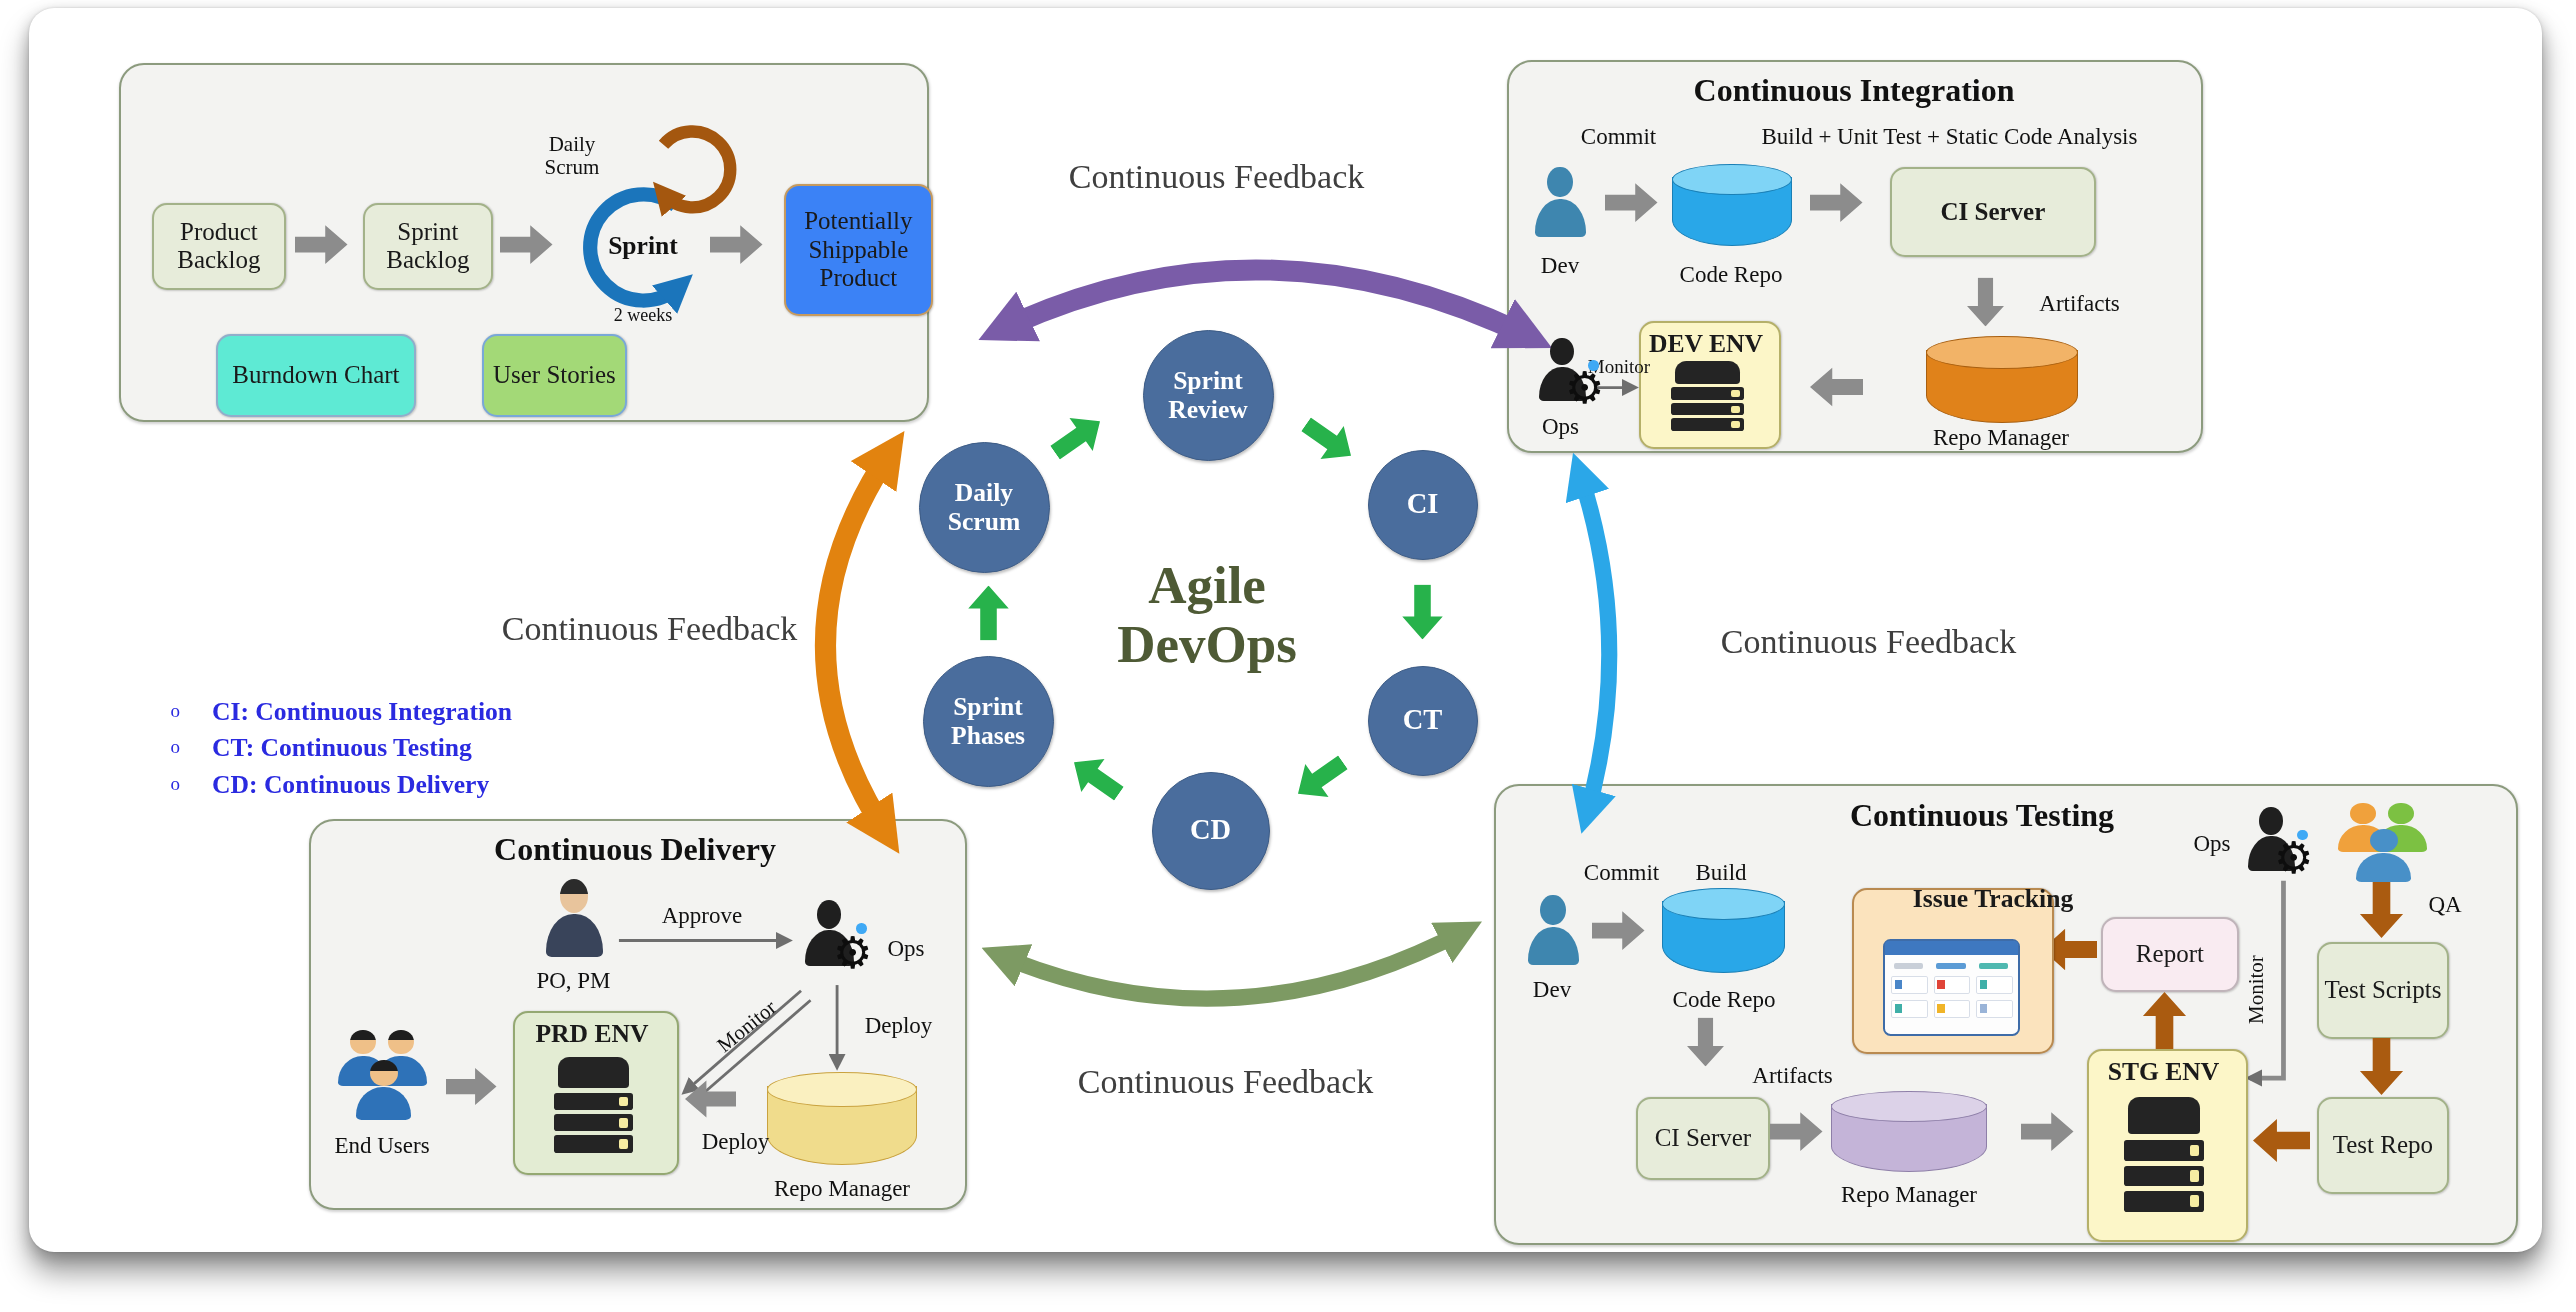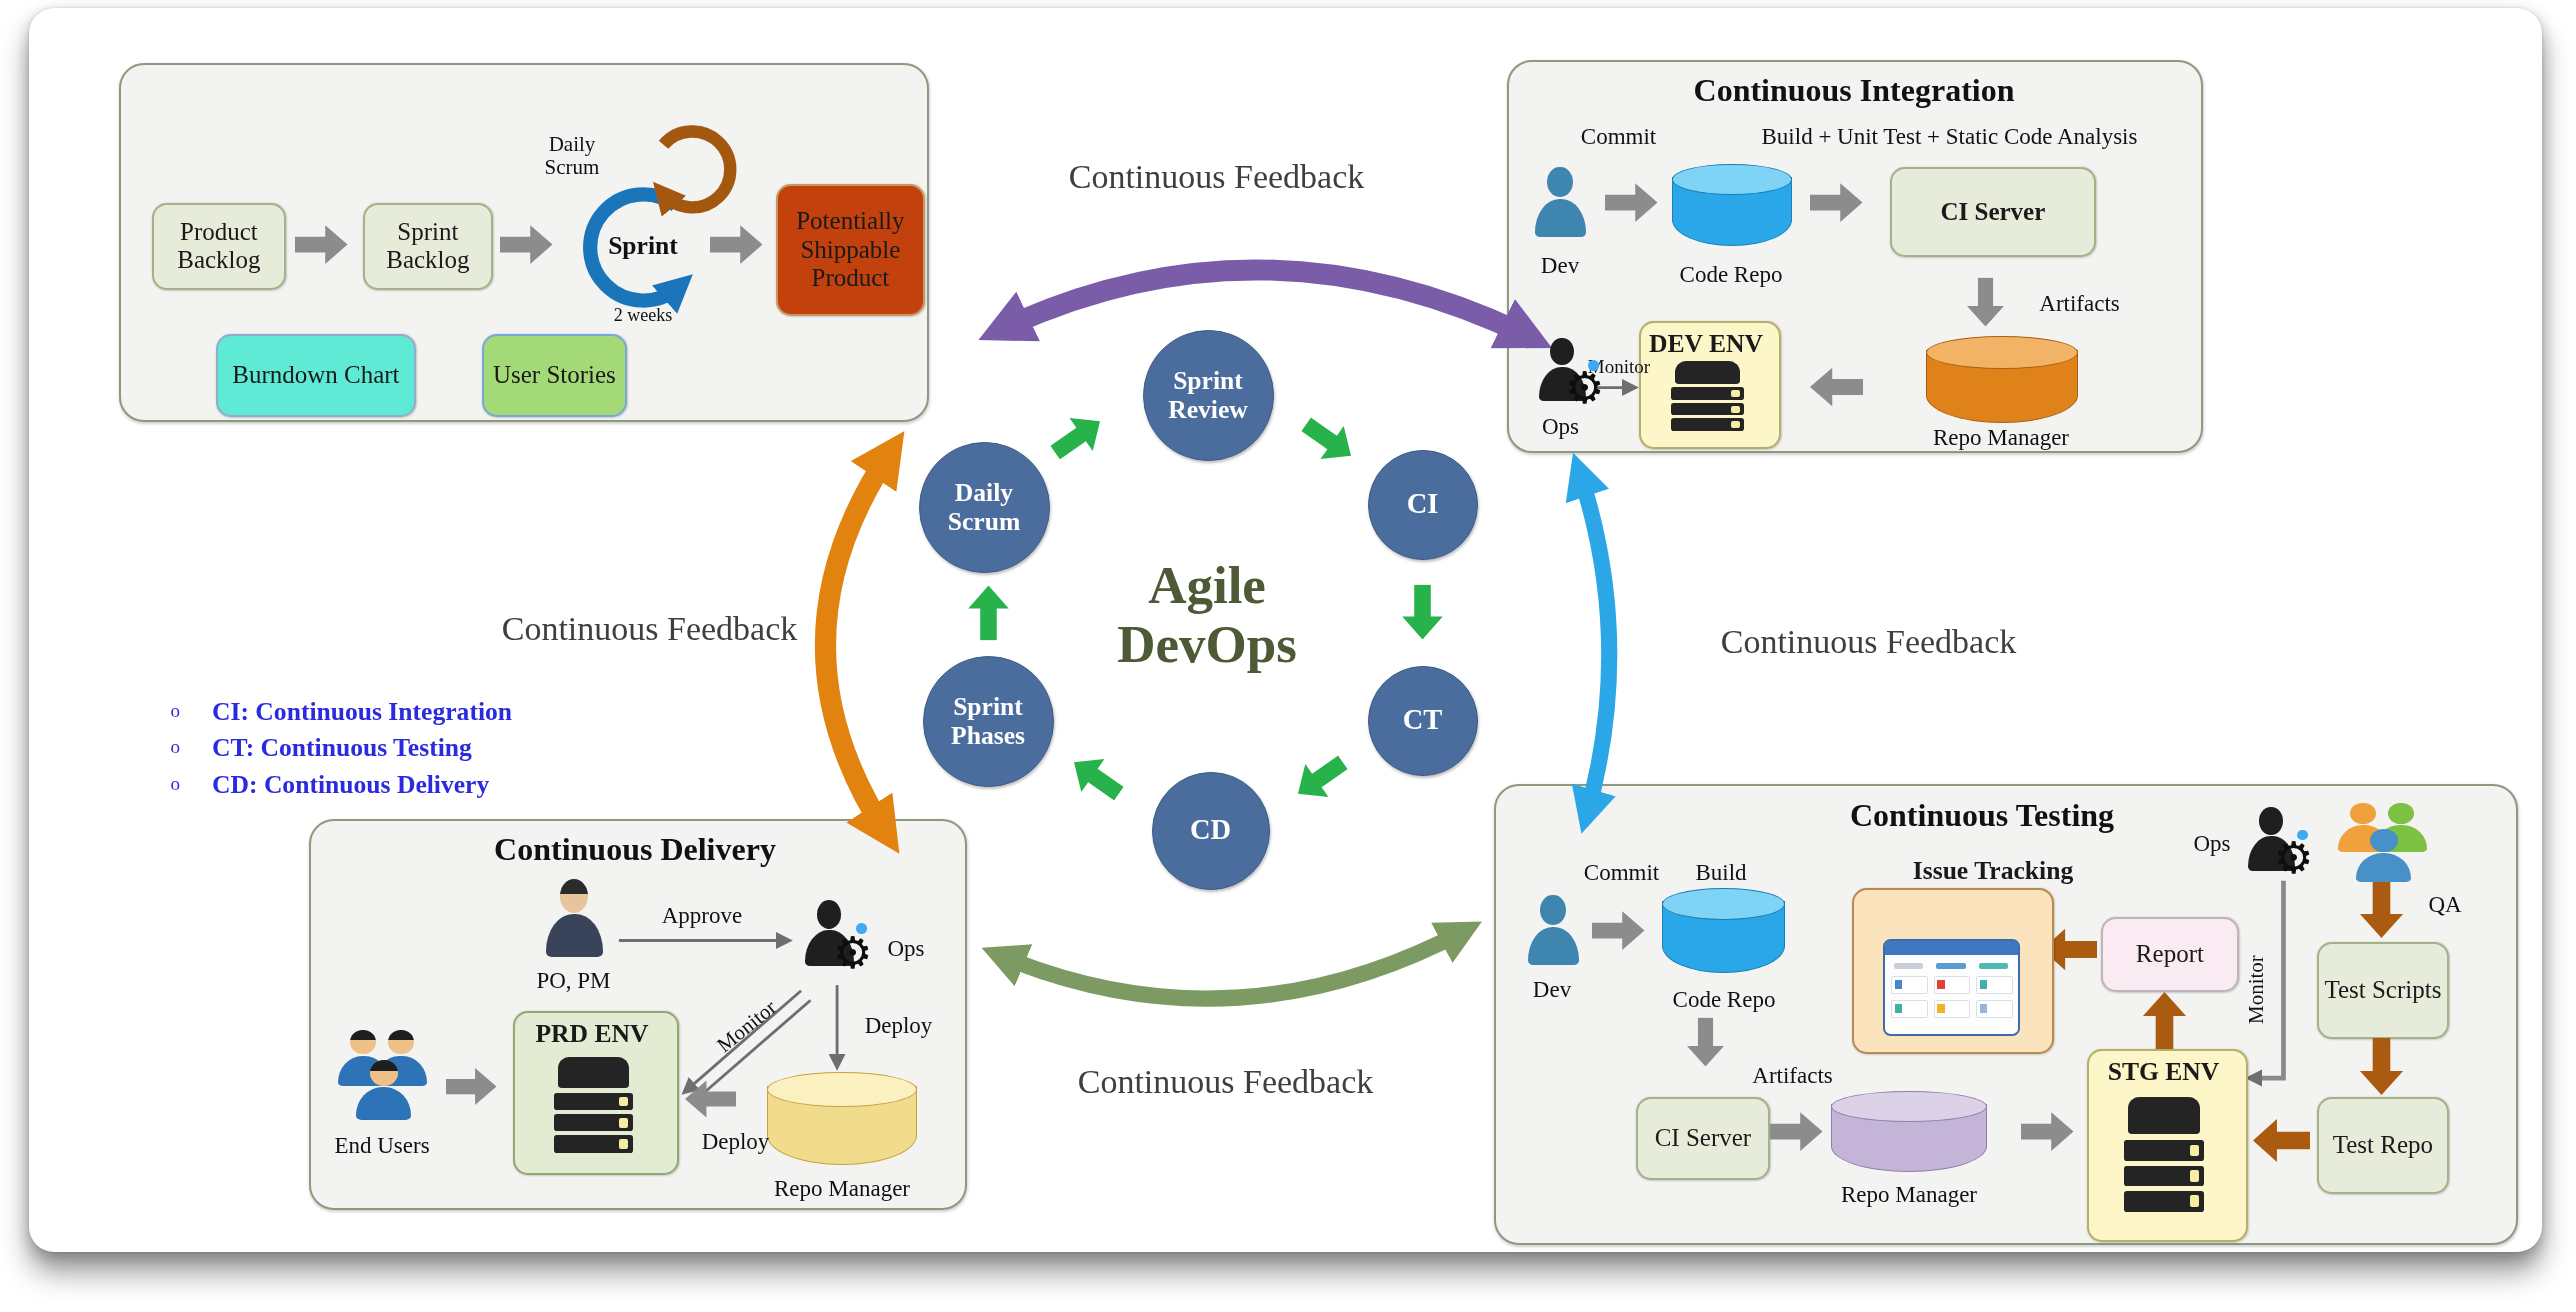--- a/index.html
+++ b/index.html
@@ -7,21 +7,21 @@
        font-family:"Liberation Serif","DejaVu Serif",serif;color:#1a1a1a;}
   .slide{position:absolute;left:28.5px;top:7.6px;width:2513px;height:1244px;background:#ffffff;
          border-radius:25px;box-shadow:0 21px 28.5px rgba(0,0,0,.38),0 5.7px 15px rgba(0,0,0,.22),0 0 2.8px rgba(0,0,0,.15);}
   .panel{position:absolute;background:#f3f3f1;border:2.8px solid #8c9b7e;border-radius:25px;
          box-shadow:0.9px 1.9px 2.8px rgba(0,0,0,.18);z-index:1;}
   .ptitle{position:absolute;font-weight:bold;font-size:32px;text-align:center;color:#111;z-index:3;}
   .lbl{position:absolute;font-size:23px;text-align:center;color:#111;z-index:3;line-height:1.1;}
   .box{position:absolute;display:flex;align-items:center;justify-content:center;text-align:center;
        font-size:25px;line-height:1.15;border-radius:15px;z-index:3;box-shadow:0.9px 0.9px 1.9px rgba(0,0,0,.18);padding:1.9px;}
   .bx-green {background:#e7ecda;border:2.8px solid #a3b289;}
-  .bx-peach {background:#c2410c;border:2.8px solid #c69a5e;}
+  .bx-peach {background:#3b82f6;border:2.8px solid #c69a5e;margin-left:8px;}
   .bx-yellow{background:#5eead4;border:2.8px solid #90aecb;}
   .bx-ugreen{background:#a3d977;border:2.8px solid #79a8d8;}
   .bx-pink  {background:#f8ecf3;border:2.8px solid #bdbdbd;}
   .bx-env   {background:#fcf6c8;border:2.8px solid #b5b069;}
   .bx-prd   {background:#e3ecd3;border:2.8px solid #94a872;}
   .bx-issue {background:#fbe3bd;border:2.8px solid #b98a50;}
   .bx-report{background:#f9ebf1;border:2.8px solid #c0b4ba;}
   .envtitle{position:absolute;top:7.6px;left:0;right:0;text-align:center;font-weight:bold;font-size:25.6px;z-index:4;}
   
   .barrow{position:absolute;z-index:3;
@@ -282,21 +282,21 @@
       <i class="s-bar b2"></i>
       <i class="s-bar b3"></i>
     </div>
   <div class="lbl rot-tb" style="left:2216px;top:925px;width:28.5px;height:114px;font-size:21px;">Monitor</div>
   <div class="box bx-report" style="left:2072px;top:909px;width:131px;height:68px;">
       <span>Report</span>
     </div>
   <div class="barrow ba-brown" style="left:2107px;top:988px;width:57px;height:49px;transform:rotate(-90deg);"></div>
   <div class="barrow ba-brown" style="left:2013px;top:918px;width:55px;height:47px;transform:rotate(180deg);"></div>
   <div class="box bx-issue" style="left:1823px;top:880px;width:195px;height:159px;"></div>
-  <div class="envtitle" style="left:1823px;top:848px;width:195px;padding-left:44px;">Issue Tracking</div>
+  <div class="envtitle" style="left:1823px;top:876px;width:195px;padding-left:44px;">Issue Tracking</div>
   <div class="board" style="left:1854px;top:931px;width:133px;height:93px;">
     <i class="tb"></i>
       <i class="hd h1"></i>
       <i class="hd h2"></i>
       <i class="hd h3"></i>
     <i class="cd" style="left:5%;top:38%;--d:#4a86c8;"></i>
       <i class="cd" style="left:37%;top:38%;--d:#e04438;"></i>
       <i class="cd" style="left:69%;top:38%;--d:#3fafa8;"></i>
     <i class="cd" style="left:5%;top:64%;--d:#3fafa8;"></i>
       <i class="cd" style="left:37%;top:64%;--d:#f0b428;"></i>

